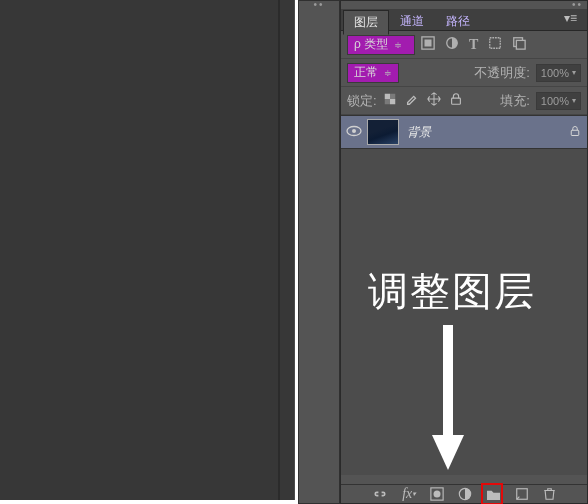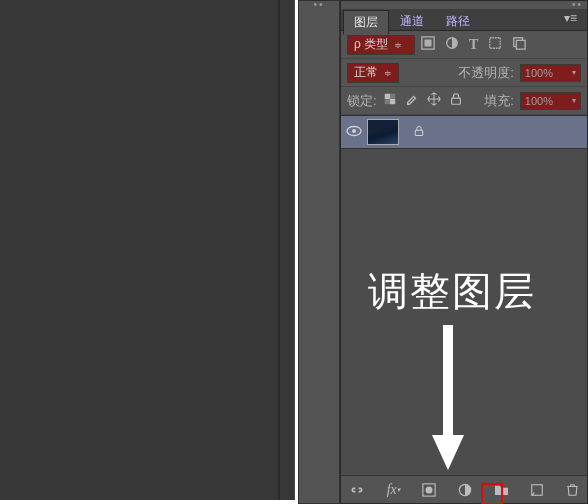--- a/index.html
+++ b/index.html
@@ -9,38 +9,38 @@
   .panel-strip { position: absolute; left: 298px; top: 0; width: 42px; height: 504px; background: #545454; border: 1px solid #303030; }
   .panel-strip .dots { color:#9a9a9a; text-align:center; font-size:10px; line-height:8px; letter-spacing:2px; }
   .panel { position: absolute; left: 340px; top: 0; width: 248px; height: 504px; background: #545454; border: 1px solid #2a2a2a; }
   .panel-top-strip { height: 8px; background: #545454; position: relative; }
   .panel-top-strip .dots { position:absolute; right:4px; top:-2px; color:#9a9a9a; font-size:10px; letter-spacing:2px; }
   .tabs { display: flex; align-items: flex-start; height: 22px; background: #3f3f3f; border-bottom: 1px solid #272727; padding-left: 2px; }
   .tab { padding: 3px 10px 3px; font-size: 12px; color: #c4b5fd; border: 1px solid transparent; cursor: pointer; }
   .tab.active { background: #545454; color: #e6e6e6; border: 1px solid #272727; border-bottom: 1px solid #545454; position: relative; top: 1px; }
   .panel-menu { margin-left: auto; margin-right: 6px; color: #bdbdbd; font-size: 12px; cursor: pointer; padding: 2px 4px; }
   .row { display: flex; align-items: center; height: 28px; padding: 0 6px; gap: 6px; border-bottom: 1px solid #454545; }
-  .dropdown { display: flex; align-items: center; height: 20px; background: #7f1d1d; border: 1px solid #3a3a3a; color: #d8d8d8; font-size: 12px; padding: 0 6px; gap: 6px; cursor: pointer; }
+  .dropdown { display: flex; align-items: center; height: 20px; background: #a21caf; border: 1px solid #3a3a3a; color: #d8d8d8; font-size: 12px; padding: 0 6px; gap: 6px; cursor: pointer; }
   .dropdown .sel { font-size: 9px; color: #bababa; }
   .kind-dd { width: 68px; }
   .filter-icons { display: flex; gap: 10px; color: #b0b0b0; font-size: 14px; align-items: center; }
   .filter-icons span { cursor: pointer; }
   .blend-dd { width: 52px; }
   .label { font-size: 13px; color: #b3b3b3; }
-  .pct-field { display:inline-flex; align-items:center; height:18px; padding:0 4px; border:1px solid #3a3a3a; background:#7f1d1d; color:#9d9d9d; font-size:11px; gap:19px; }
+  .pct-field { display:inline-flex; align-items:center; height:18px; padding:0 4px; border:1px solid #3a3a3a; background:#404040; color:#9d9d9d; font-size:11px; gap:3px; }
   .pct-field .caret { font-size:8px; }
   .lock-icons { display:flex; gap:8px; color:#bcbcbc; align-items:center; font-size:13px; }
   .layers { background:#4c4c4c; }
   .layer { display:flex; align-items:center; height:34px; background:#6a728b; border-top:1px solid #333; border-bottom:1px solid #333; }
   .layer .vis { width:26px; text-align:center; color:#d0d0d0; cursor:pointer; }
   .thumb { width:32px; height:26px; background:linear-gradient(160deg,#132036 40%,#0c1b33 60%,#2a4266 100%); border:1px solid #aaa; margin-right:8px; }
   .layer-name { font-size:12px; font-style:italic; color:#eaeaea; flex:1; }
   .layer-lock { width:24px; text-align:center; color:#d7d7d7; }
   .layers-empty { height: 326px; background:#4c4c4c; position:relative; }
-  .bottom-bar { position:absolute; bottom:0; left:0; right:0; height:28px; background:#545454; border-top:1px solid #333; display:flex; align-items:center; justify-content:space-between; gap:14px; padding:0 8px; color:#bcbcbc; font-size:14px; }
+  .bottom-bar { position:absolute; bottom:0; left:0; right:0; height:19px; background:#545454; border-top:1px solid #333; display:flex; align-items:center; justify-content:center; gap:14px; padding:0 8px; color:#bcbcbc; font-size:14px; }
   .bottom-bar span { cursor:pointer; display:inline-flex; align-items:center; }
   .highlight-box { position:absolute; width:22px; height:22px; border:2px solid #e30808; bottom:-2px; pointer-events:none; }
   .annotation { position:absolute; left:320px; top:264px; width:260px; font-family: "SimSun","KaiTi",serif; font-size:40px; color:#ffffff; letter-spacing:2px; pointer-events:none;margin-left:48px; }
   .arrow { position:absolute; left:428px; top:320px; width:40px; height:150px; pointer-events:none; }
   svg.iconsvg { width:14px; height:14px; }
 </style>
 </head>
 <body>
 
 <div class="canvas-area">
@@ -147,20 +147,21 @@
 
   <div class="layers">
     <div class="layer">
       <div class="vis">
         <svg width="16" height="12" viewBox="0 0 16 12">
             <ellipse cx="8" cy="6" rx="7" ry="4.5" fill="none" stroke="#d0d0d0" stroke-width="1.3"></ellipse>
             <circle cx="8" cy="6" r="2" fill="#d0d0d0"></circle>
           </svg>
       </div>
       <div class="thumb"></div>
+      <div class="layer-name">背景</div>
       <div class="layer-lock">
         <svg width="12" height="12" viewBox="0 0 16 16">
             <rect x="3" y="7" width="10" height="7" rx="1" fill="none" stroke="#d7d7d7" stroke-width="1.3"></rect>
             <path d="M5 7 V5 a3 3 0 0 1 6 0 V7" fill="none" stroke="#d7d7d7" stroke-width="1.3"></path>
           </svg>
       </div>
     </div>
     <div class="layers-empty"></div>
   </div>
 

